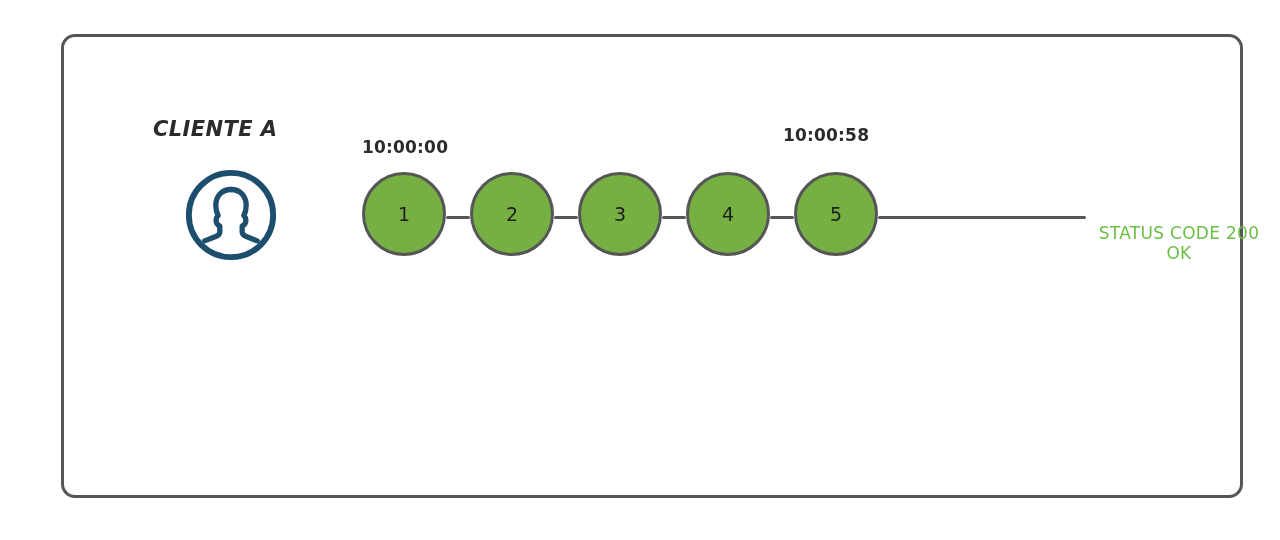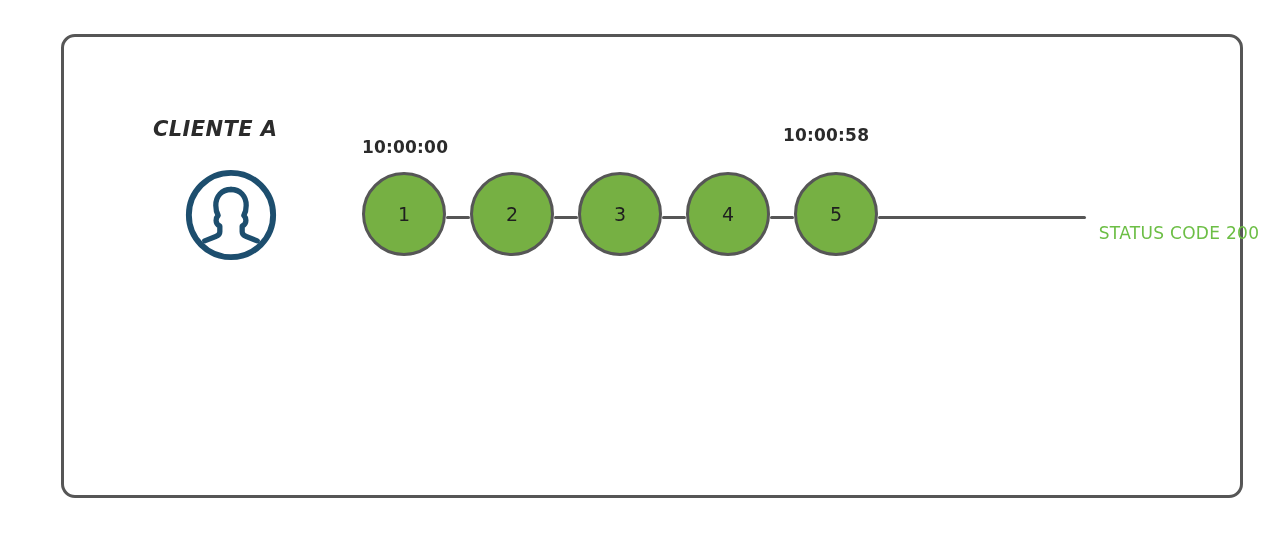--- a/index.html
+++ b/index.html
@@ -180,20 +180,21 @@
 
         <div class="node ok" style="left:0px;">1</div>
         <div class="node ok" style="left:108px;">2</div>
         <div class="node ok" style="left:216px;">3</div>
         <div class="node ok" style="left:324px;">4</div>
         <div class="node ok" style="left:432px;">5</div>
       </div>
 
       <div class="status status-ok">
         <span class="line1">STATUS CODE 200</span>
+        <span class="line1">OK</span>
       </div>
 
     </div>
 
     <div class="row row-b">
 
       
 
       
 

